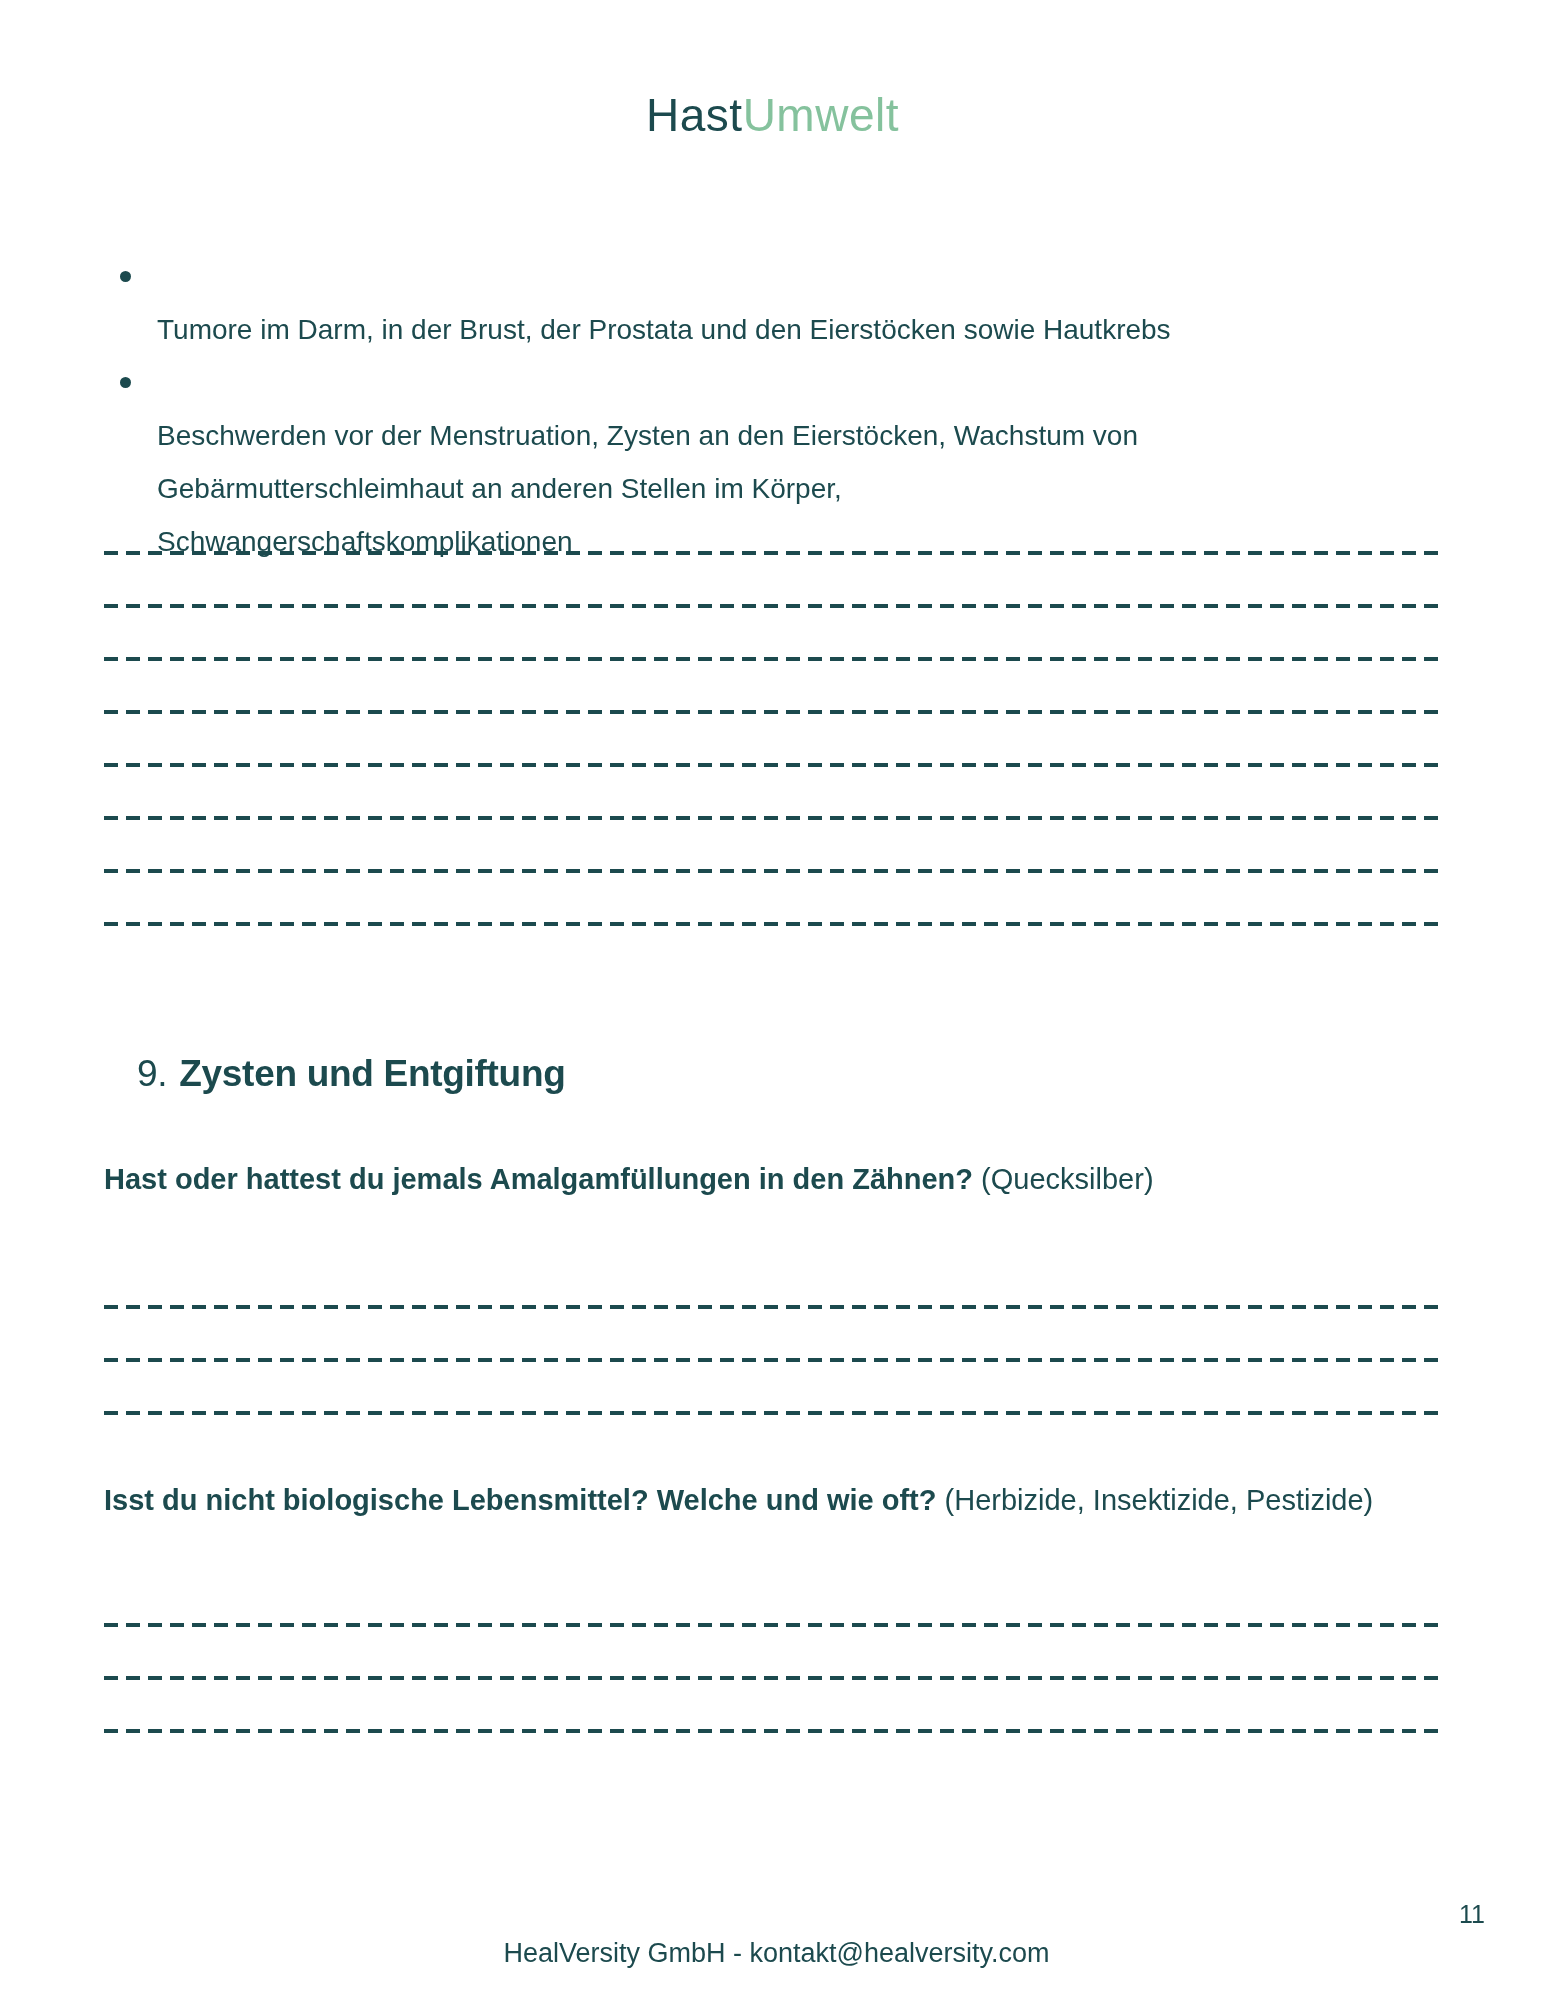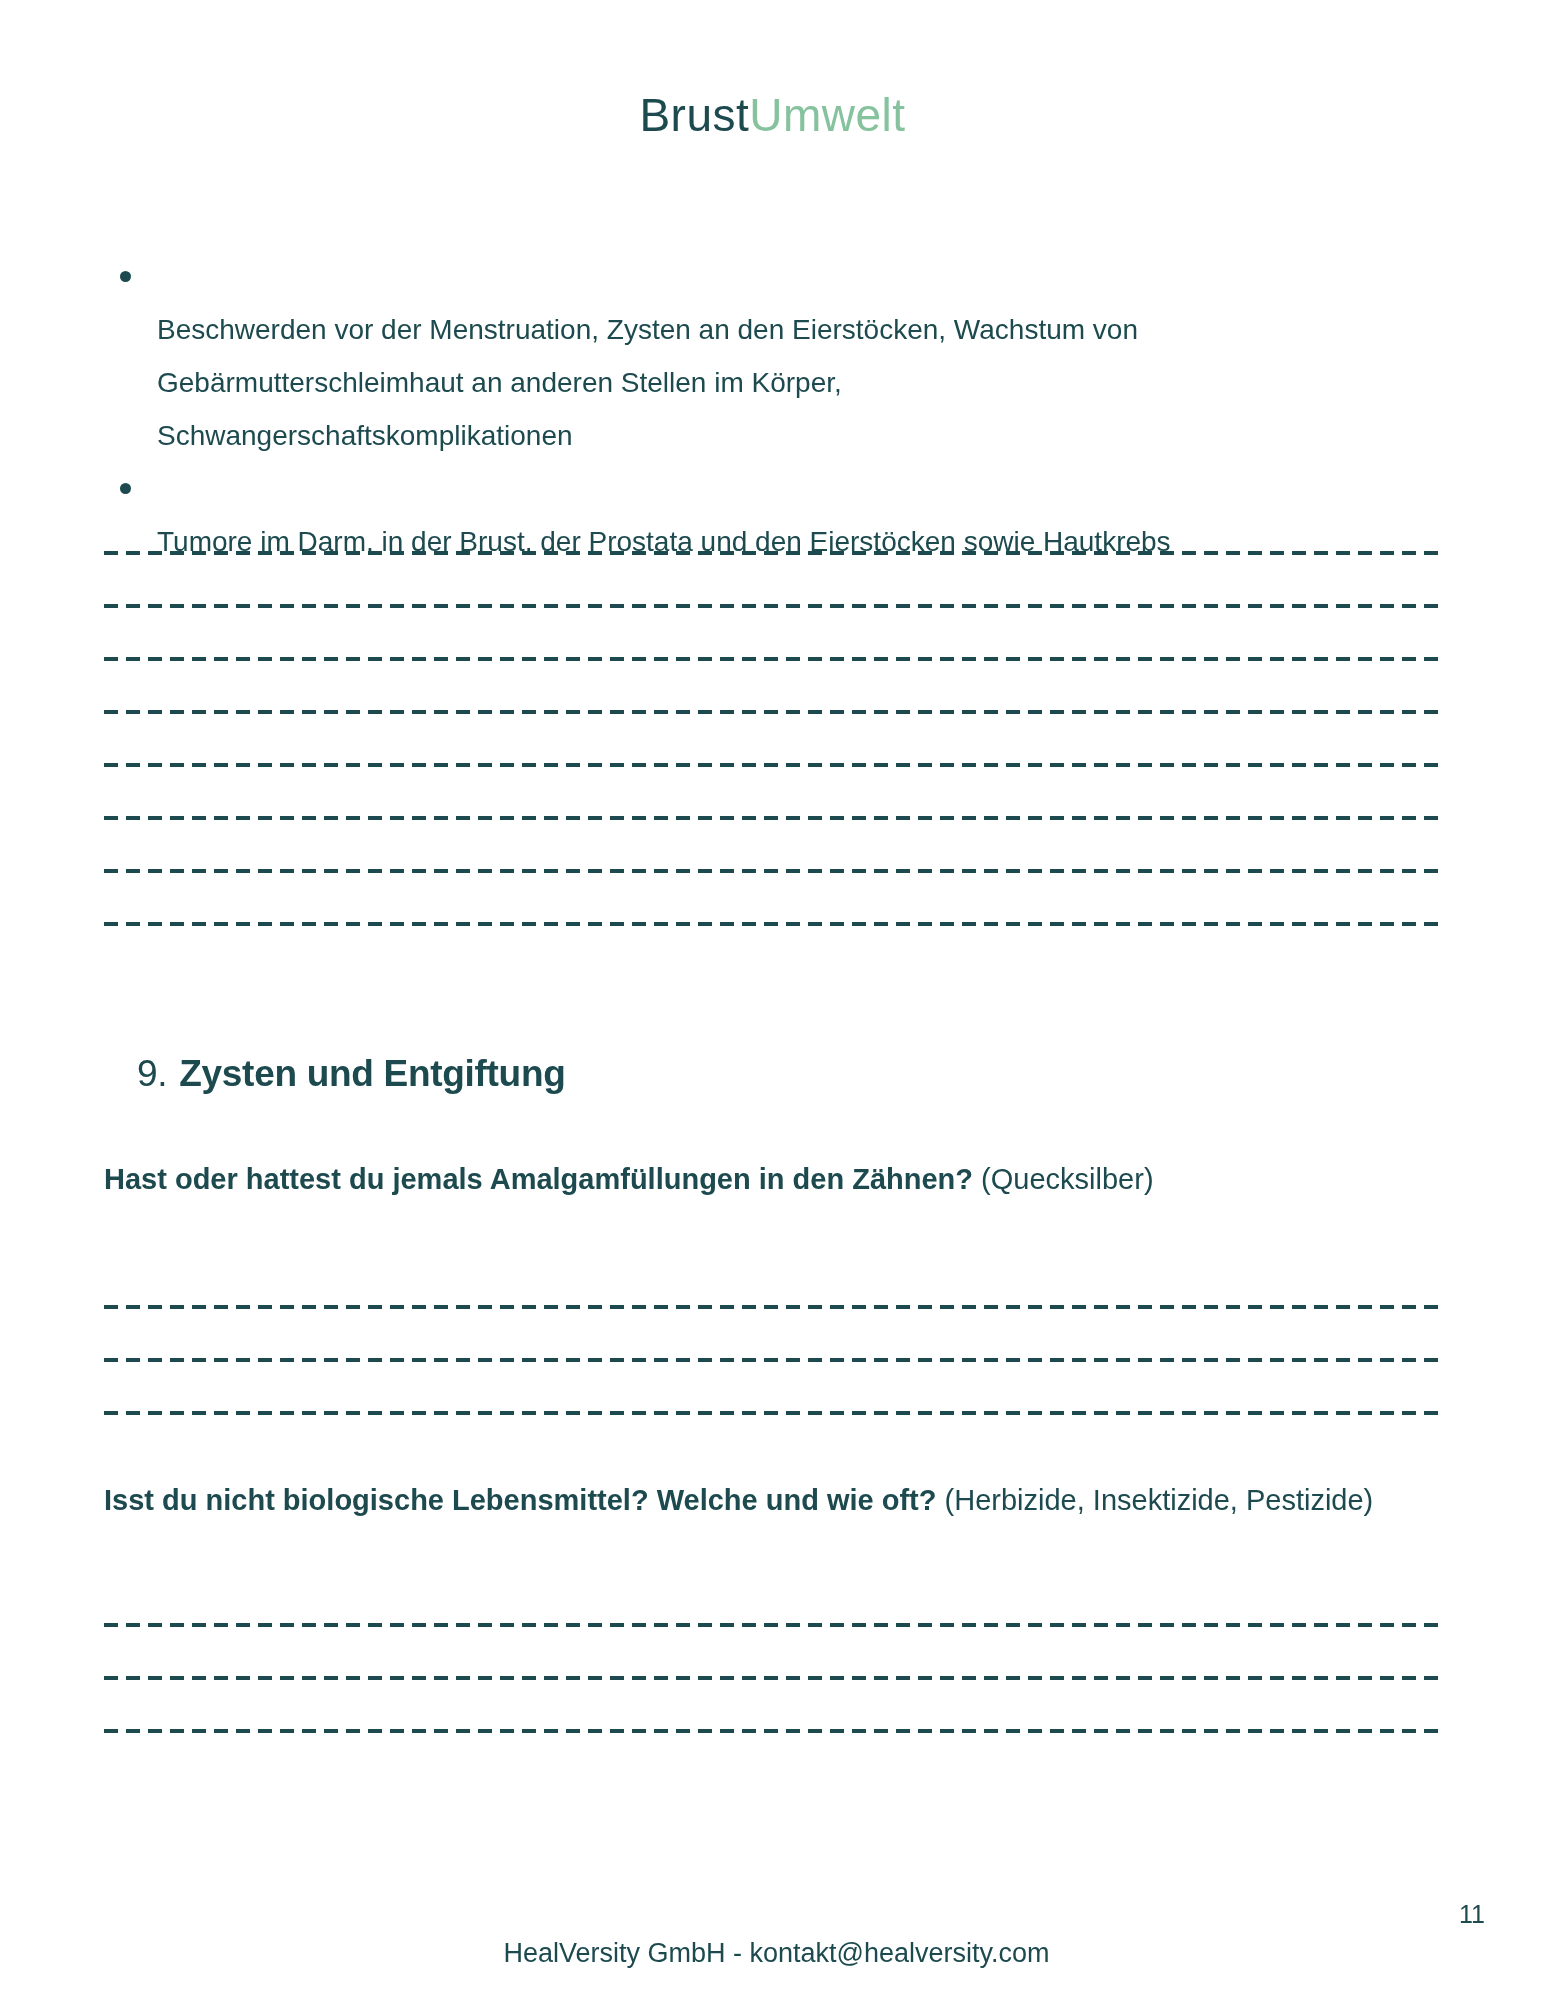--- a/index.html
+++ b/index.html
@@ -82,31 +82,31 @@
     position:absolute;top:1938px;left:8px;right:0;
     text-align:center;font-size:27px;
   }
 </style>
 </head>
 <body>
 
 <div class="page">
 
   <div class="logo">
-    <span class="heal">Brust</span><span class="versity">Umwelt</span>
+    <span class="heal">Hast</span><span class="versity">Umwelt</span>
   </div>
 
   <ul class="bullets">
     <li>
+      <span class="bullet-dot"></span><span>Tumore im Darm, in der Brust, der Prostata und den Eierstöcken sowie Hautkrebs</span>
+    </li>
+    <li>
       <span class="bullet-dot"></span><span>Beschwerden vor der Menstruation, Zysten an den Eierstöcken, Wachstum von
 Gebärmutterschleimhaut an anderen Stellen im Körper,
 Schwangerschaftskomplikationen</span>
-    </li>
-    <li>
-      <span class="bullet-dot"></span><span>Tumore im Darm, in der Brust, der Prostata und den Eierstöcken sowie Hautkrebs</span>
     </li>
   </ul>
 
   <div class="answers answers-1">
 
   <div class="dash-line"></div>
       <div class="dash-line"></div>
       <div class="dash-line"></div>
       <div class="dash-line"></div>
       <div class="dash-line"></div>

